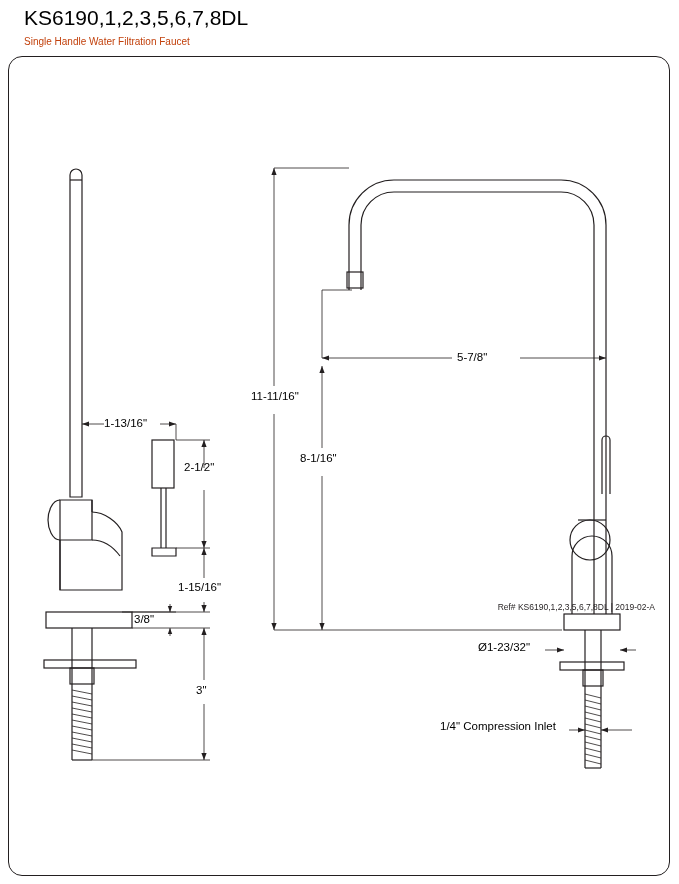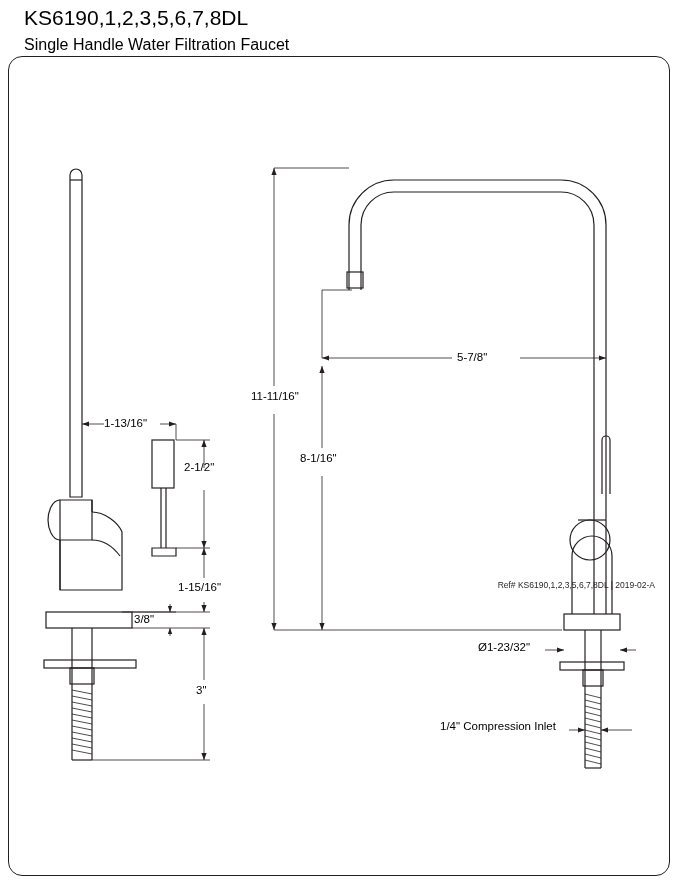--- a/index.html
+++ b/index.html
@@ -26,38 +26,38 @@
     top: 6px;
     font-size: 21px;
     letter-spacing: 0px;
     color: #000;
     white-space: nowrap;
   }
   #subtitle {
     position: absolute;
     left: 24px;
     top: 36px;
-    font-size: 16px;
-    color: #000000;
+    font-size: 10px;
+    color: #c2410c;
     white-space: nowrap;
   }
   #frame {
     position: absolute;
     left: 8px;
     top: 56px;
     width: 662px;
     height: 820px;
     border: 1px solid #231f20;
     border-radius: 14px;
     box-sizing: border-box;
   }
   #footer {
     position: absolute;
     right: 24px;
-    bottom: 38px;
+    bottom: 16px;
     font-size: 8.5px;
     color: #231f20;
     white-space: nowrap;
   }
   svg.draw {
     position: absolute;
     left: 0;
     top: 0;
     width: 679px;
     height: 884px;

